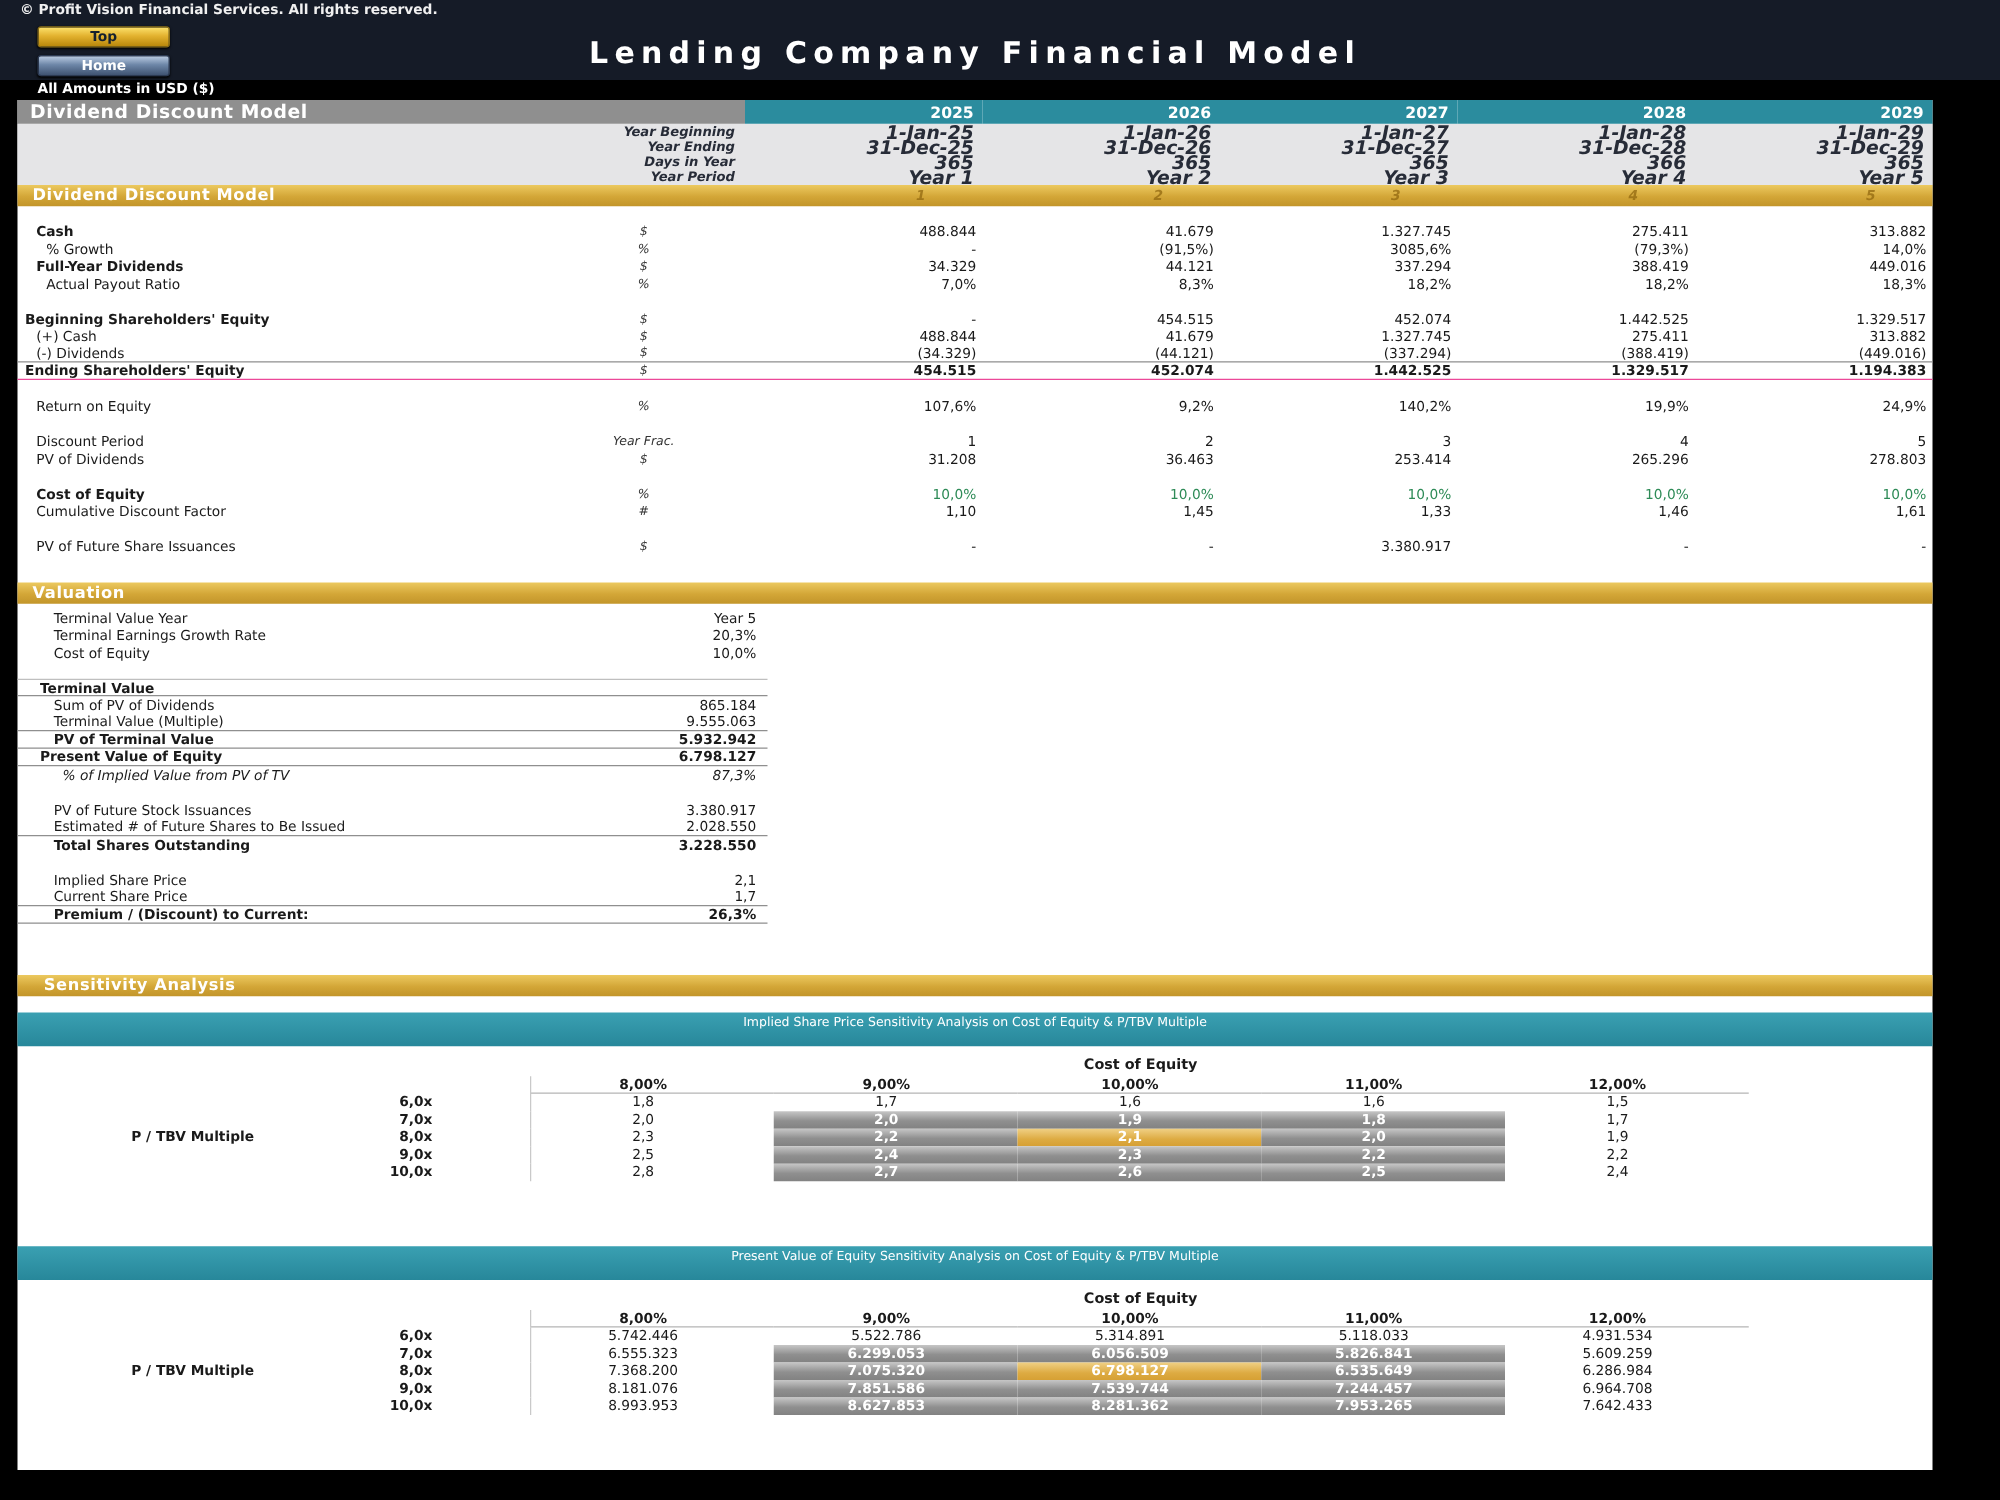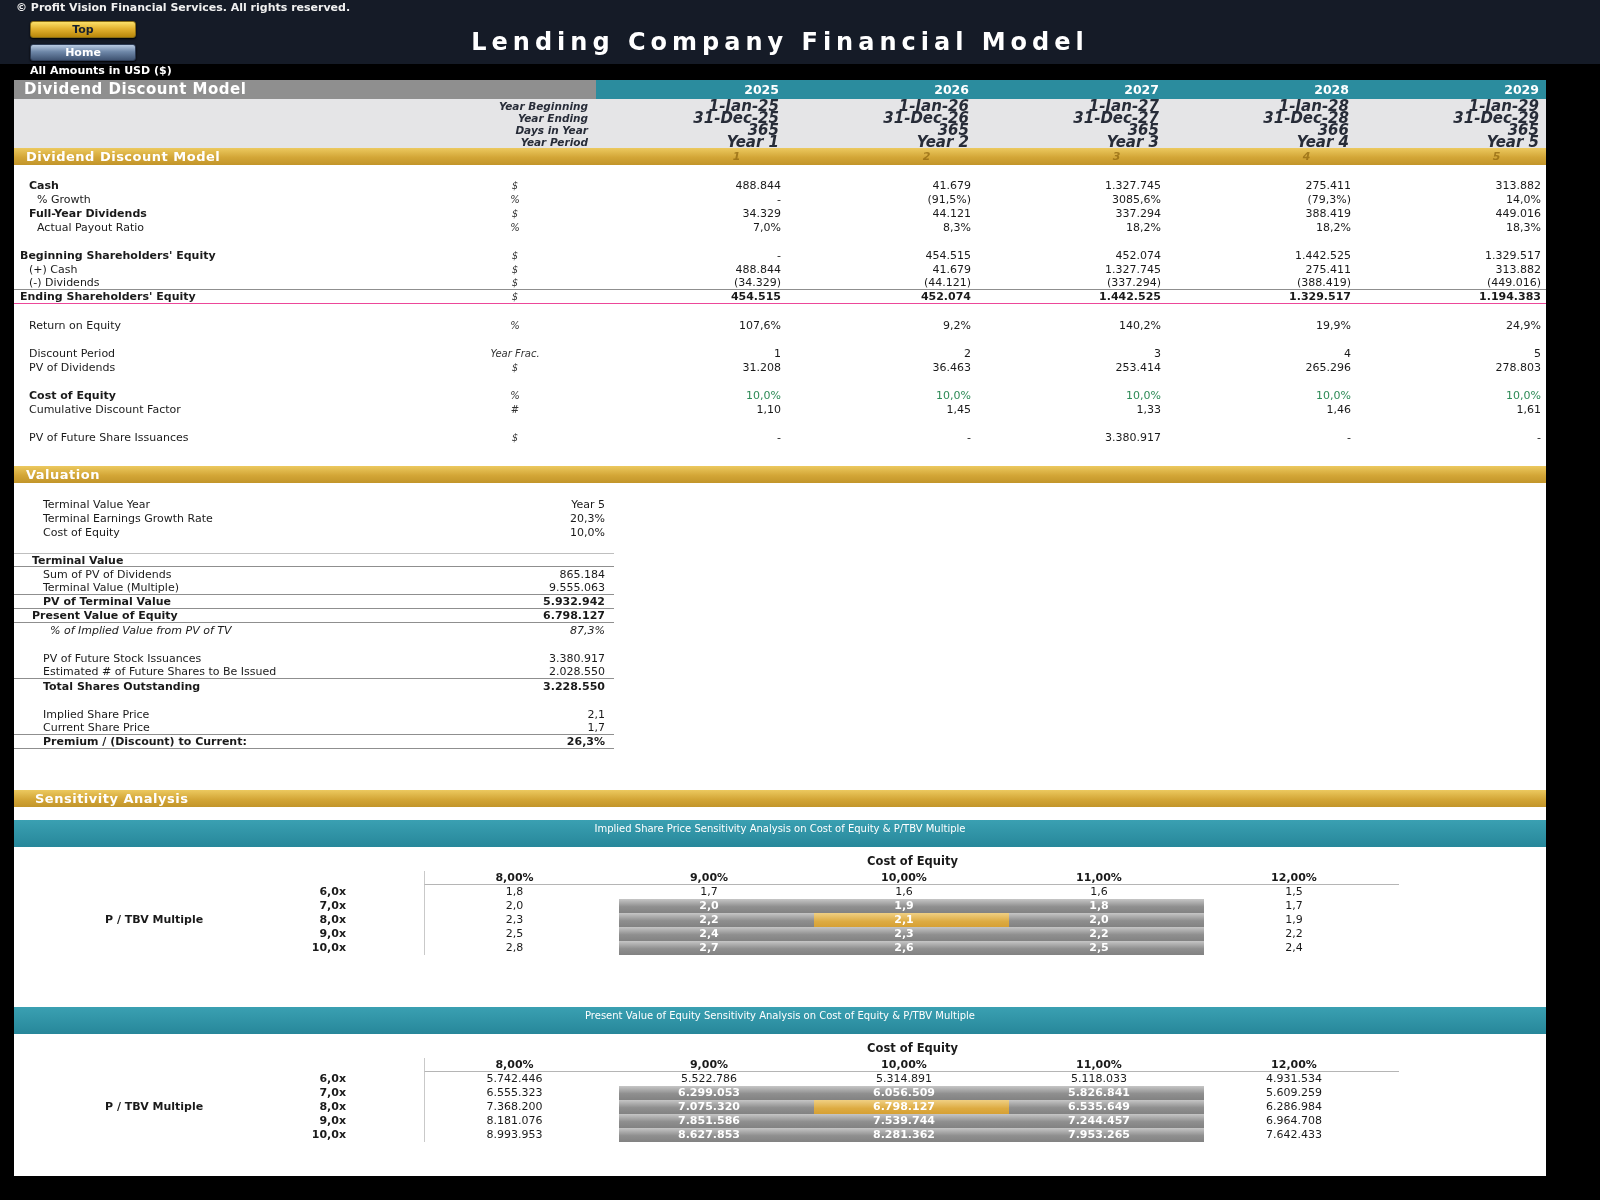--- a/index.html
+++ b/index.html
@@ -47,21 +47,21 @@
   .drow .unit { width: 162px; text-align: center; font-style: italic; font-size: 10px; color: #333; }
   .drow .val { width: 190px; text-align: right; padding-right: 5px; }
   .spacer { height: 14px; }
   .bold { font-weight: 700; }
   .green { color: #2e8b57; }
   .bline { border-bottom: 1px solid #8f8f8f; }
   .bline-light { border-bottom: 1px solid #ec4899; }
 
   
   .gold-bar.val-bar { margin-top: 22px; }
-  .val-rows { margin-top: 14px; }
+  .val-rows { margin-top: 4px; }
   .vrow { display: flex; height: 14px; align-items: center; font-size: 11px; color: #1a1a1a; width: 600px; }
   .vrow .vlbl { flex: 1; white-space: nowrap; }
   .vrow .vval { width: 160px; text-align: right; padding-right: 9px; }
   .vind0 { padding-left: 18px; } .vind1 { padding-left: 29px; }
   .italic { font-style: italic; padding-left: 36px; }
   .tline { border-top: 1px solid #bfbfbf; }
 
   
   .gold-bar.sens-bar { margin-top: 41px; padding-left: 21px; }
   .teal-banner { height: 27px; background: linear-gradient(#3aa0b2, #27879a); color: #fff; text-align: center;

